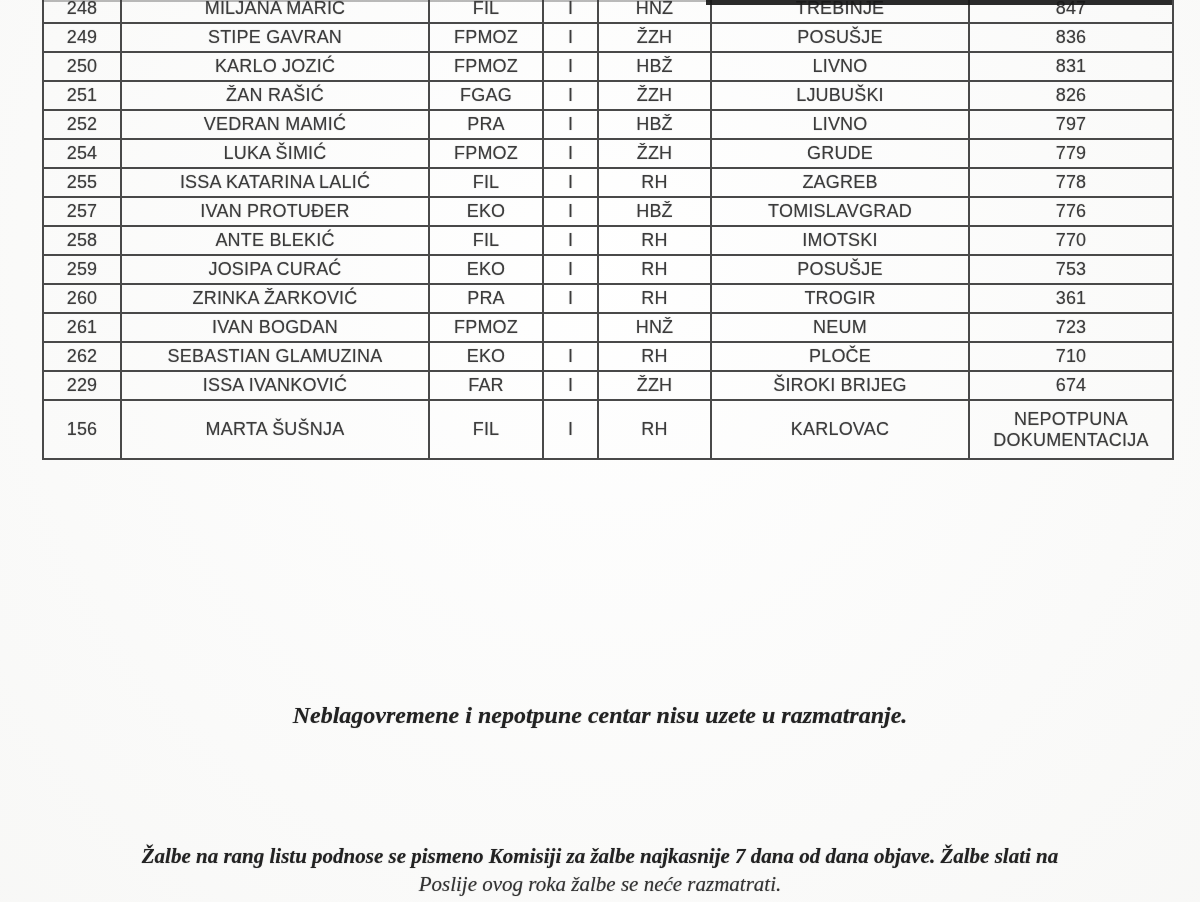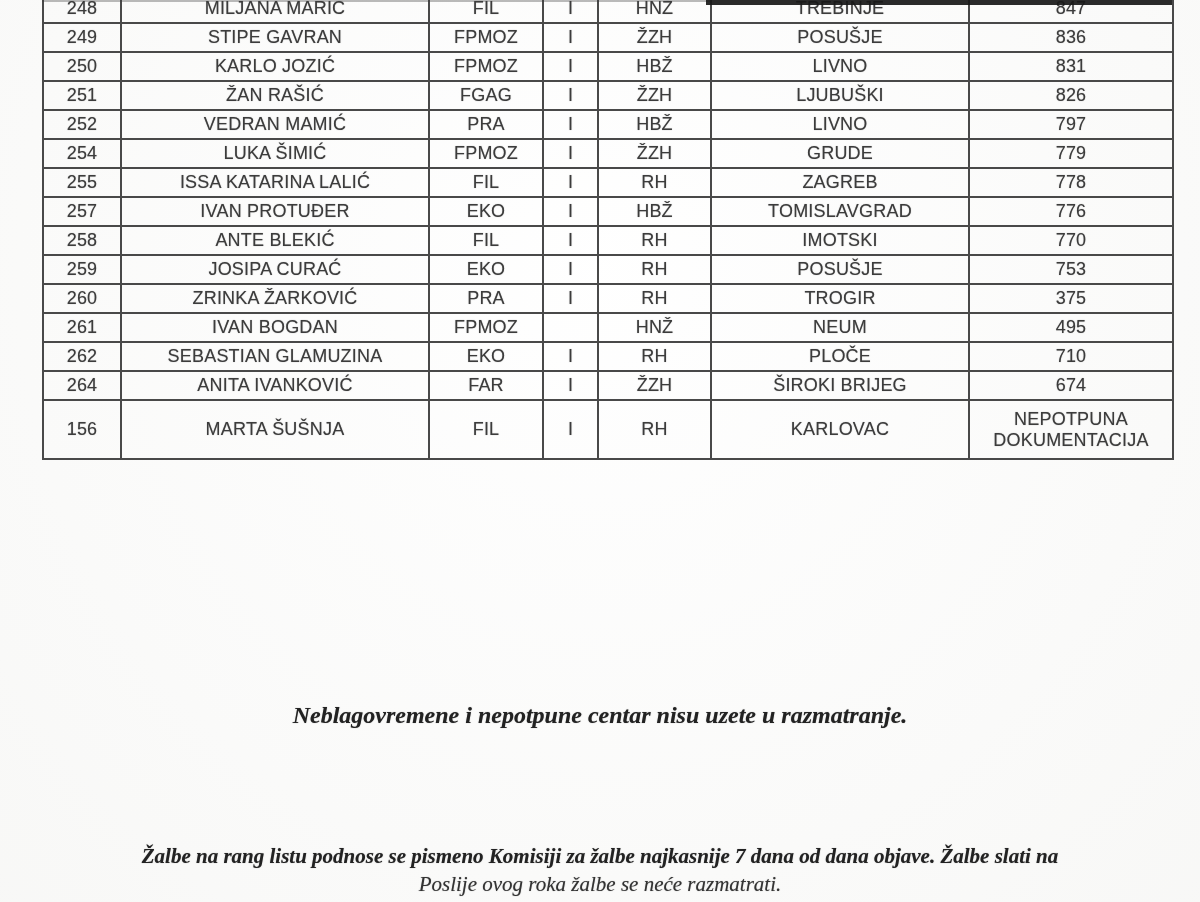--- a/index.html
+++ b/index.html
@@ -178,47 +178,47 @@
     <td>753</td>
   </tr>
 
   <tr>
     <td>260</td>
     <td>ZRINKA ŽARKOVIĆ</td>
     <td>PRA</td>
     <td>I</td>
     <td>RH</td>
     <td>TROGIR</td>
-    <td>375</td>
+    <td>361</td>
   </tr>
 
   <tr>
     <td>261</td>
     <td>IVAN BOGDAN</td>
     <td>FPMOZ</td>
     <td></td>
     <td>HNŽ</td>
     <td>NEUM</td>
-    <td>495</td>
+    <td>723</td>
   </tr>
 
   <tr>
     <td>262</td>
     <td>SEBASTIAN GLAMUZINA</td>
     <td>EKO</td>
     <td>I</td>
     <td>RH</td>
     <td>PLOČE</td>
     <td>710</td>
   </tr>
 
 
   <tr>
-    <td>264</td>
-    <td>ANITA IVANKOVIĆ</td>
+    <td>229</td>
+    <td>ISSA IVANKOVIĆ</td>
     <td>FAR</td>
     <td>I</td>
     <td>ŽZH</td>
     <td>ŠIROKI BRIJEG</td>
     <td>674</td>
   </tr>
 
   <tr>
     <td>156</td>
     <td>MARTA ŠUŠNJA</td>

